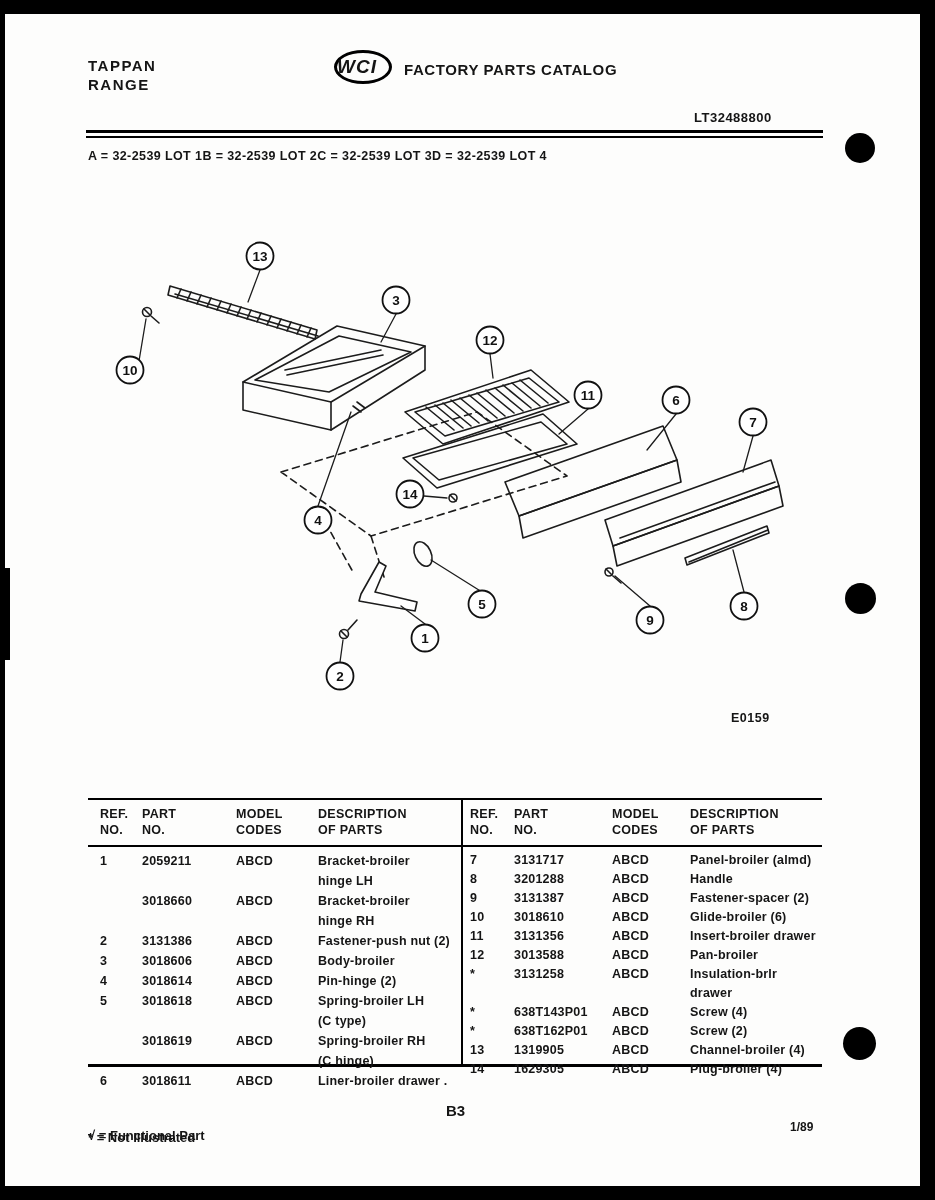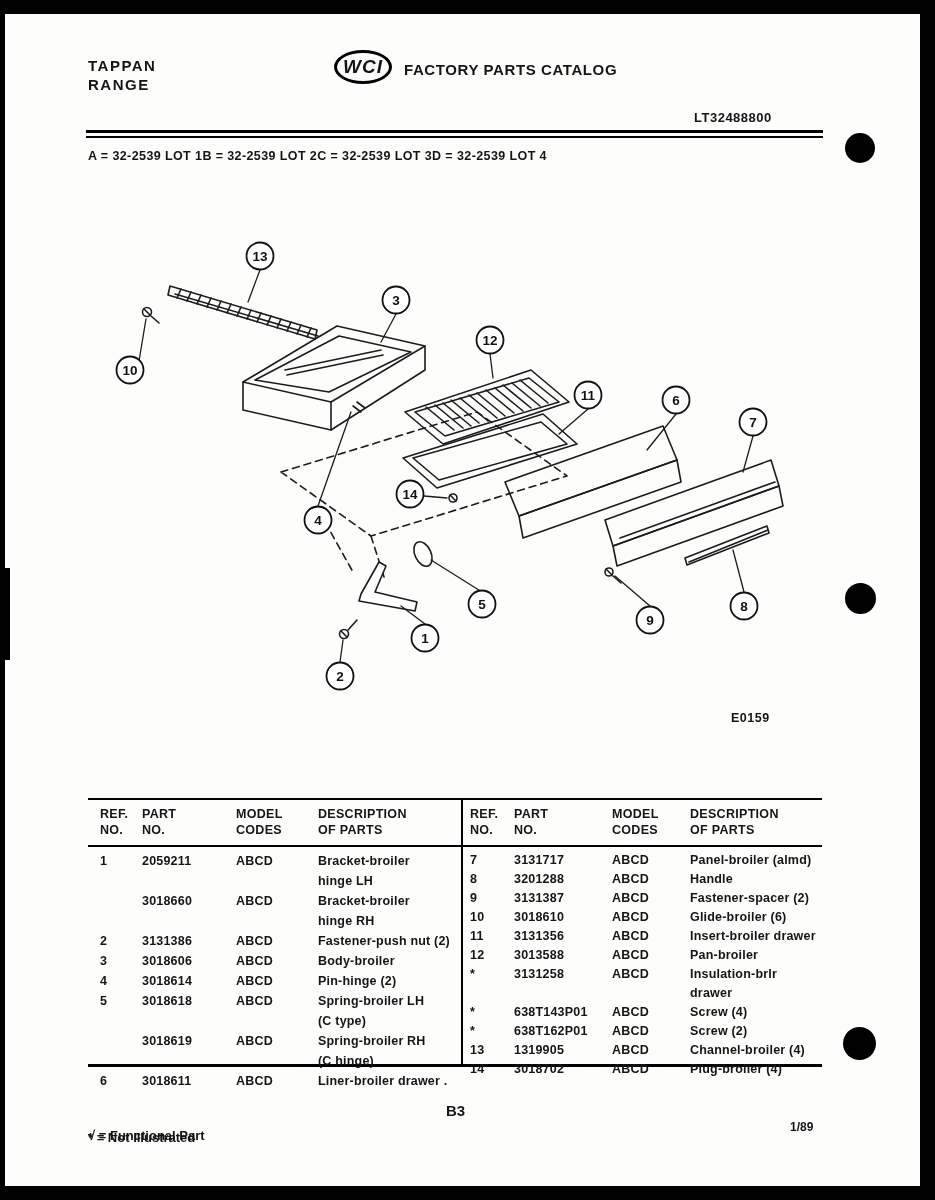--- a/index.html
+++ b/index.html
@@ -11,21 +11,21 @@
   .abs{position:absolute;}
 
   
   .bar{position:absolute;background:#000;}
   .hole{position:absolute;background:#000;border-radius:50%;}
 
   
   .brand{left:88px;top:56px;font-size:15px;font-weight:bold;letter-spacing:1.5px;line-height:19px;}
   .logo-oval{
     left:334px;top:50px;width:58px;height:34px;border:3px solid #000;border-radius:50%;
-    display:flex;align-items:center;justify-content:center;
+    display:flex;align-items:center;justify-content:flex-start;
     font-style:italic;font-weight:bold;font-size:19px;letter-spacing:1px;box-sizing:border-box;
   }
   .catalog-title{left:404px;top:61px;font-size:15px;font-weight:bold;letter-spacing:.6px;}
   .doc-number{left:694px;top:62px;font-size:13px;font-weight:bold;letter-spacing:.5px;margin-top:48px;}
 
   .rule-thick{left:86px;top:130px;width:737px;height:3px;background:#000;}
   .rule-thin{left:86px;top:136px;width:737px;height:2px;background:#000;}
 
   .lots{left:88px;top:149px;display:flex;font-size:12.5px;font-weight:bold;letter-spacing:.4px;}
 
@@ -379,21 +379,21 @@
         <div class="tcell tcell-desc">Screw (2)</div>
       </div>
       <div class="trow grid-r">
         <div class="tcell tcell-ref">13</div>
         <div class="tcell tcell-part">1319905</div>
         <div class="tcell tcell-codes">ABCD</div>
         <div class="tcell tcell-desc">Channel-broiler (4)</div>
       </div>
       <div class="trow grid-r">
         <div class="tcell tcell-ref">14</div>
-        <div class="tcell tcell-part">3018702</div>
+        <div class="tcell tcell-part">1629305</div>
         <div class="tcell tcell-codes">ABCD</div>
         <div class="tcell tcell-desc">Plug-broiler (4)</div>
       </div>
     </div>
 </div>
 
 <div class="abs legend-1">√ = Functional Part</div>
 <div class="abs legend-2">* = Not Illustrated</div>
 <div class="abs page-code">B3</div>
 <div class="abs date-code">1/89</div>

